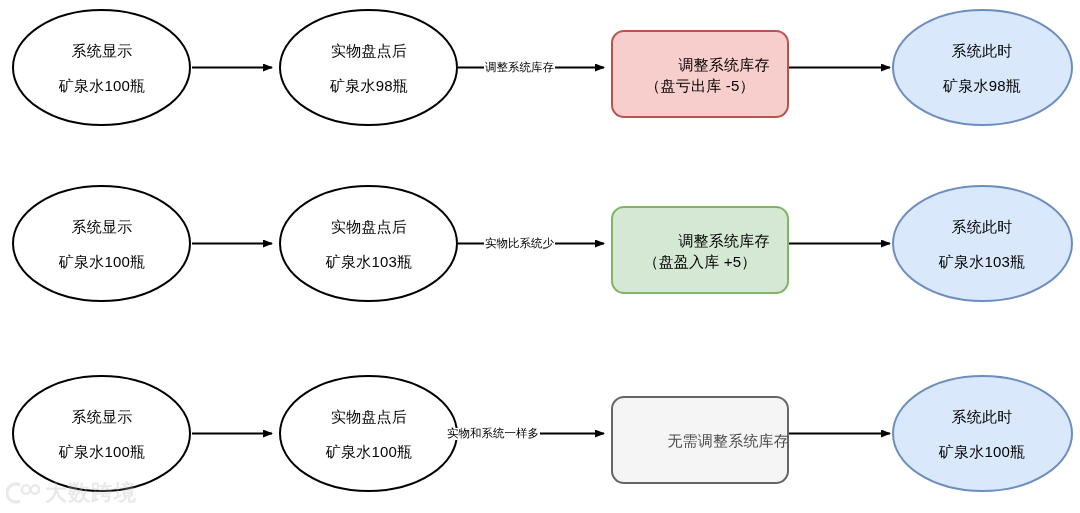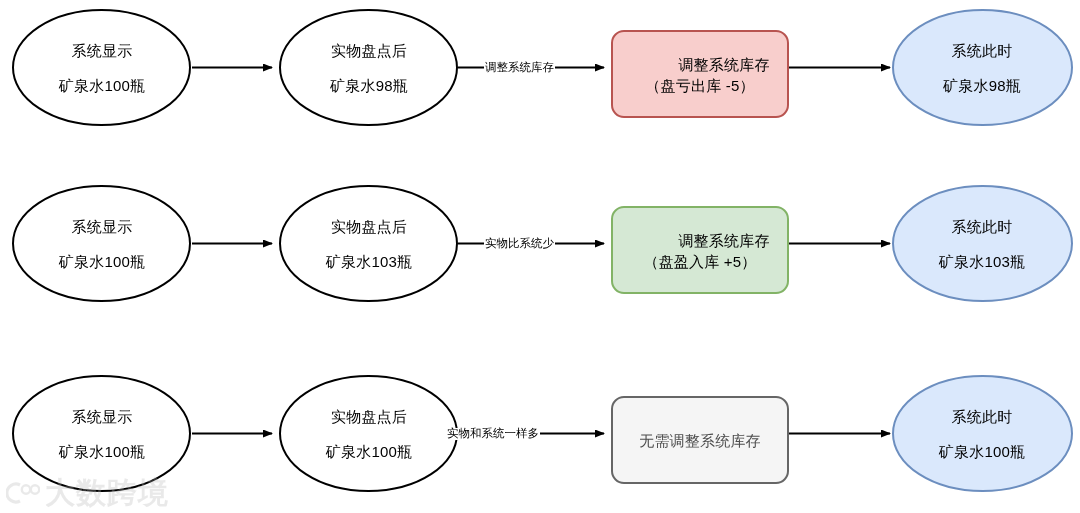--- a/index.html
+++ b/index.html
@@ -44,21 +44,21 @@
 
   .ellipse-text {
     width: 178px;
     height: 116px;
     align-items: center;
   }
   .box-text {
     width: 178px;
     height: 88px;
   }
-  .box-text.muted { color: #4d4d4d; }
+  .box-text.muted { color: #4d4d4d; align-items: flex-end; }
 
   
   .edge-label {
     position: absolute;
     font-size: 11.5px;
     color: #000;
     background: #ffffff;
     padding: 0 1px;
     white-space: nowrap;
     line-height: 1;
@@ -71,21 +71,21 @@
     left: 6px;
     top: 478px;
     height: 30px;
     display: flex;
     align-items: center;
     gap: 5px;
     opacity: 0.30;
     pointer-events: none;
   }
   #watermark .wm-text {
-    font-size: 30px;
+    font-size: 22px;
     font-weight: bold;
     color: #b9b9b9;
     letter-spacing: 1px;
     line-height: 1;
   }
 </style>
 </head>
 <body>
 
 <svg id="canvas" viewBox="0 0 1080 513" xmlns="http://www.w3.org/2000/svg">

